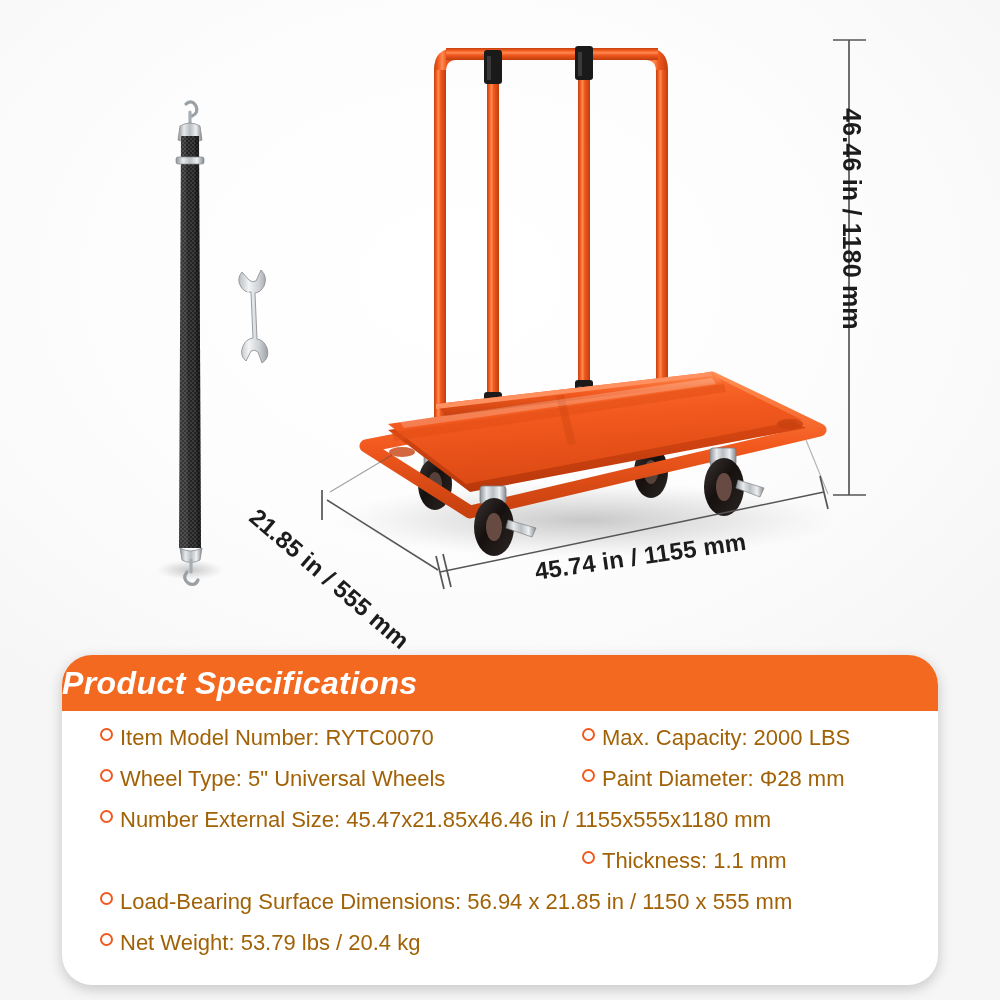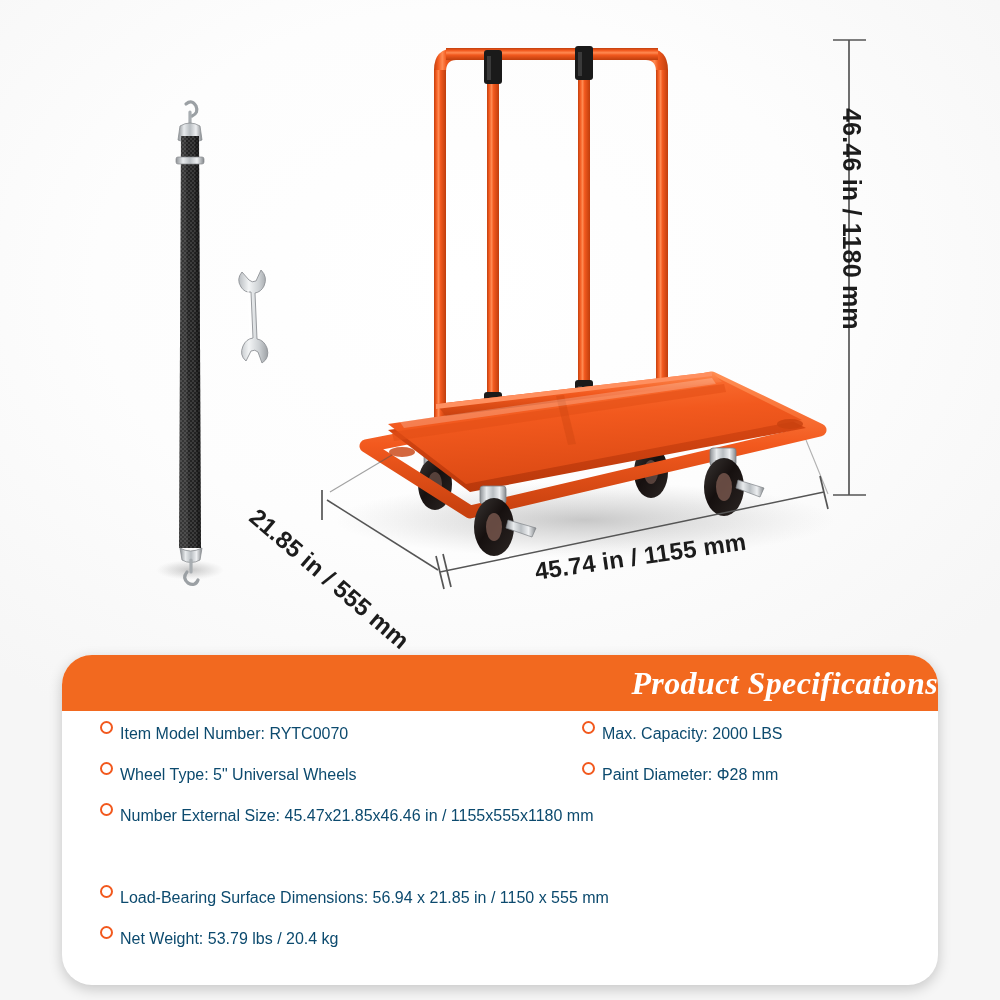--- a/index.html
+++ b/index.html
@@ -77,22 +77,21 @@
     background: #ffffff;
     border-radius: 30px;
     box-shadow: 0 4px 14px rgba(0,0,0,0.20);
     overflow: hidden;
   }
   #spec-header {
     height: 56px;
     background: #f2691f;
     display: flex;
     align-items: center;
-    justify-content: flex-end;
-    font-family: Liberation Serif, serif;
+    justify-content: flex-start;
   }
   #spec-title {
     color: #ffffff;
     font-size: 32px;
     font-weight: bold;
     font-style: italic;
     letter-spacing: 0.4px;
   }
   #spec-body {
     position: relative;
@@ -100,23 +99,23 @@
     height: 274px;
     box-sizing: border-box;
   }
   .spec-row {
     position: relative;
     height: 41px;
   }
   .spec-item {
     position: absolute;
     display: flex;
-    align-items: flex-start;
-    font-size: 16px;
-    color: #0c4a6e;
+    align-items: center;
+    font-size: 22px;
+    color: #a16207;
     white-space: nowrap;
   }
   .spec-item.col-left  { left: 38px; }
   .spec-item.col-right { left: 520px; }
   .spec-item.col-wide  { left: 38px; }
   .bullet {
     flex: none;
     width: 9px;
     height: 9px;
     border: 2.2px solid #f2591e;
@@ -365,20 +364,24 @@
       </div>
 
       <div class="spec-row">
         <div class="spec-item col-wide">
           <span class="bullet"></span>
           <span>Number External Size: 45.47x21.85x46.46 in / 1155x555x1180 mm</span>
         </div>
       </div>
 
       <div class="spec-row">
+        <div class="spec-item col-right">
+          <span class="bullet"></span>
+          <span>Thickness: 1.1 mm</span>
+        </div>
       </div>
 
       <div class="spec-row">
         <div class="spec-item col-wide">
           <span class="bullet"></span>
           <span>Load-Bearing Surface Dimensions: 56.94 x 21.85 in / 1150 x 555 mm</span>
         </div>
       </div>
 
       <div class="spec-row">

